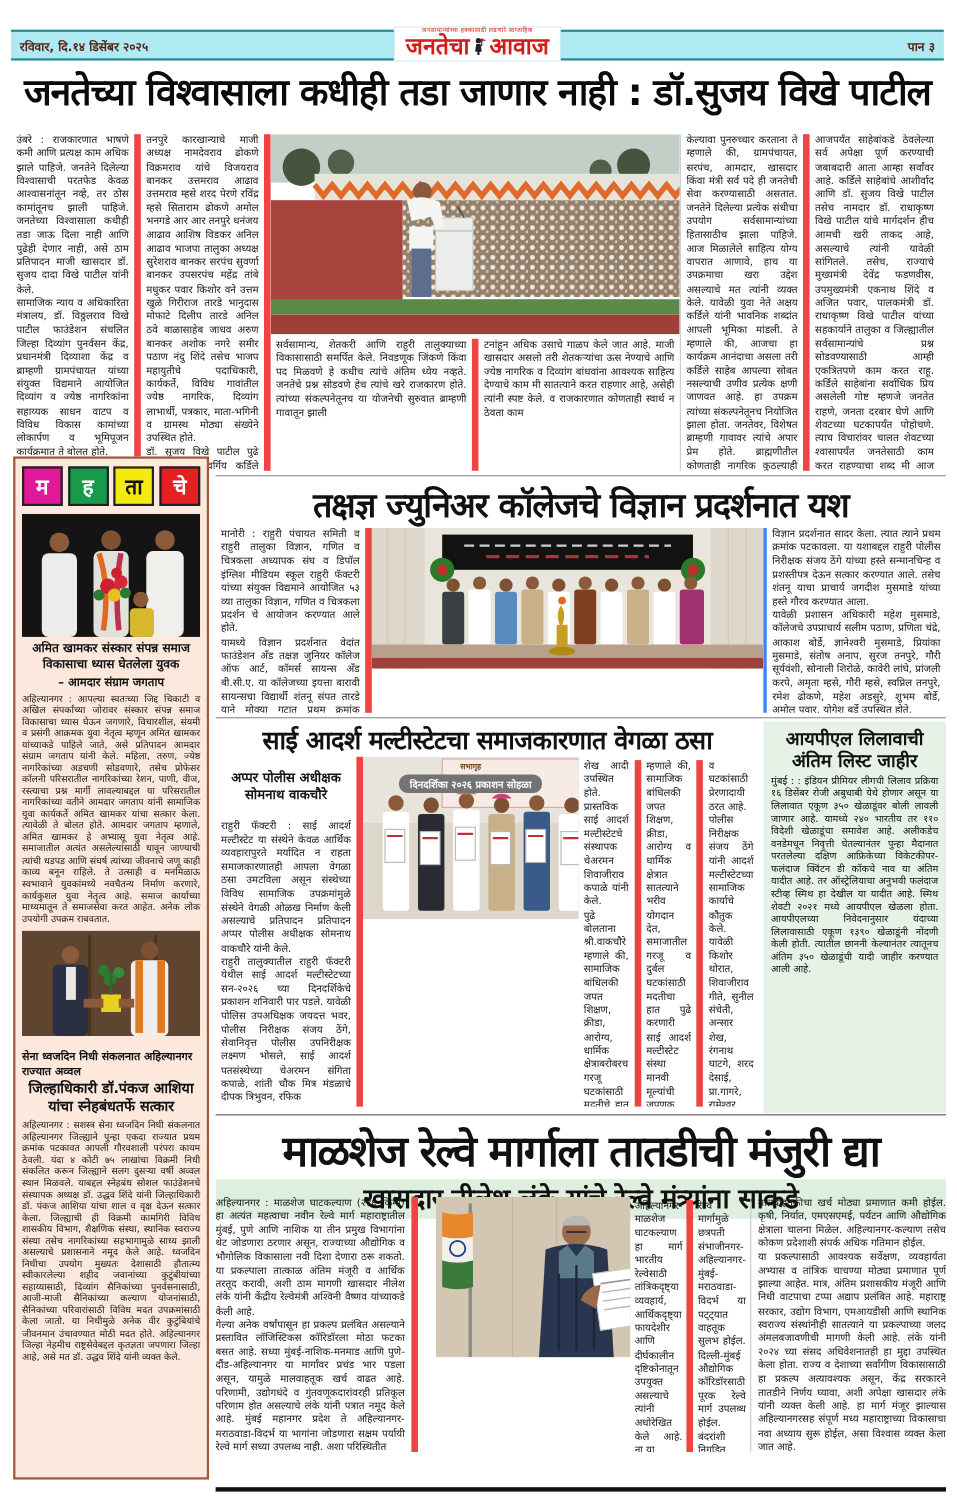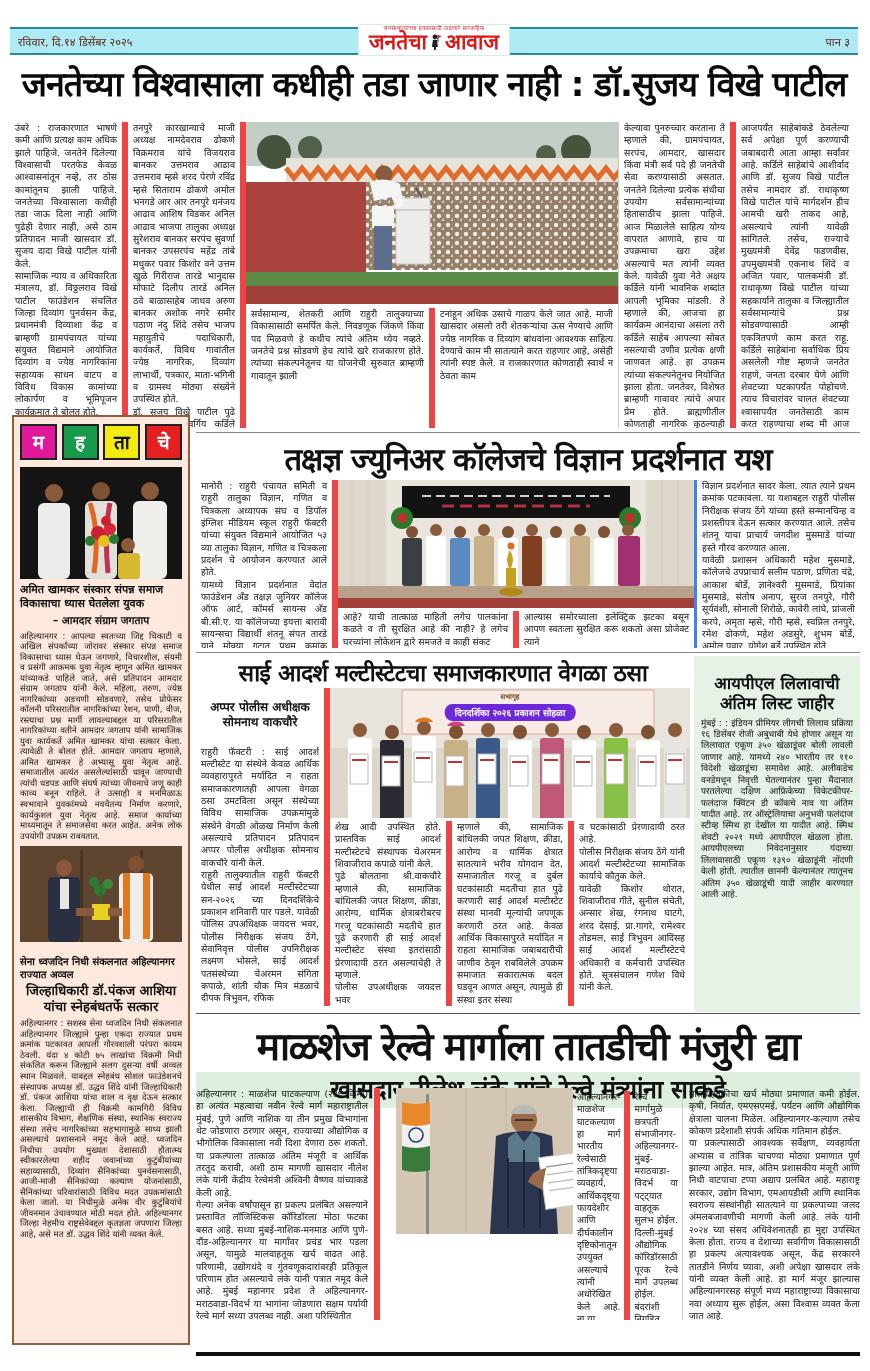--- a/index.html
+++ b/index.html
@@ -2,21 +2,21 @@
 <html><head>
 <meta charset="utf-8">
 <style>
   html,body{margin:0;padding:0;background:#f2f2f2;}
   #page{position:relative;width:870px;height:1371px;background:#ffffff;margin:0 auto;
         font-family:"DejaVu Sans","Liberation Sans",sans-serif;color:#111;overflow:hidden;}
   
   .masthead{position:absolute;left:10px;top:27px;width:848px;height:28px;background:#aeeaf2;
             border-top:2px solid #2b8a9a;border-bottom:2px solid #2b8a9a;
             display:flex;align-items:center;justify-content:space-between;padding:0 8px;box-sizing:border-box;}
-  .mast-date,.mast-page{font-size:11px;font-weight:normal;color:#5a1c14;}
+  .mast-date,.mast-page{font-size:11px;font-weight:bold;color:#5a1c14;}
   .logo-box{position:absolute;left:50%;top:-4px;transform:translateX(-50%);background:#ffffff;
             padding:1px 10px 2px 10px;text-align:center;line-height:1;box-shadow:0 0 0 1px #cfeef2;}
   .logo-tagline{font-size:5.5px;color:#d81a1a;letter-spacing:.4px;white-space:nowrap;}
   .logo-title{font-size:21px;font-weight:900;color:#d81a1a;white-space:nowrap;display:flex;align-items:center;gap:3px;justify-content:center;}
   .logo-ico{display:inline-block;width:12px;height:18px;}
   
   .lead-headline{position:absolute;left:10px;top:58px;width:848px;height:58px;
                  font-size:34px;line-height:1.55;font-weight:900;letter-spacing:-1px;text-align:center;
                  color:#0a0a0a;white-space:nowrap;overflow:hidden;}
   
@@ -31,63 +31,63 @@
   .lead-minis{flex:1;display:flex;margin-top:4px;}
   .lead-minis .mc{flex:1;padding:0 5px;box-sizing:border-box;}
   
   .sidebar{position:absolute;left:12px;top:415px;width:178px;height:930px;background:#fce8dc;
            border:2px solid #9a5a40;box-sizing:border-box;padding:7px 6px;overflow:hidden;}
   .tiles{display:flex;justify-content:space-between;margin-bottom:7px;}
   .tile{width:37px;height:36px;border:2px solid #222;box-sizing:border-box;display:flex;align-items:center;justify-content:center;
         font-size:19px;font-weight:900;color:#fff;}
   .tile-m{background:#e0199a;} .tile-h{background:#189a4b;} .tile-t{background:#f2ea10;color:#111;} .tile-c{background:#e42020;}
   .sb-photo{width:100%;overflow:hidden;margin-bottom:4px;}
-  .sb-cap{font-size:11px;font-weight:bold;text-align:left;line-height:1.25;color:#111;}
+  .sb-cap{font-size:11px;font-weight:bold;text-align:center;line-height:1.25;color:#111;}
   .sb-attr{font-size:10.5px;font-weight:bold;text-align:center;margin:2px 0 4px 0;}
   .sb-body{font-size:8.5px;line-height:1.24;text-align:justify;color:#161616;}
   .sb-kicker{font-size:10px;font-weight:bold;text-align:left;line-height:1.3;margin-top:13px;}
   .sb-head2{font-size:13px;font-weight:900;text-align:center;line-height:1.2;margin:2px 0 4px 0;}
   
   .science-head{position:absolute;left:196px;top:437px;width:664px;font-size:31px;font-weight:900;
                 text-align:center;letter-spacing:-1px;white-space:nowrap;overflow:hidden;}
   .science-body{position:absolute;left:196px;top:480px;width:664px;height:168px;display:flex;}
   .science-body .c1{width:142px;padding:0 5px;box-sizing:border-box;}
   .science-center{width:356px;display:flex;flex-direction:column;}
   .science-photo{height:128px;overflow:hidden;}
   .science-caps{flex:1;display:flex;margin-top:3px;}
   .science-caps .mc{flex:1;padding:0 5px;box-sizing:border-box;}
   .science-body .c3{width:166px;padding:0 5px;box-sizing:border-box;}
   .sai-wrap{position:absolute;left:196px;top:656px;width:664px;height:356px;display:flex;}
   .sai-left{width:494px;}
   .sai-head{font-size:23px;font-weight:900;text-align:center;letter-spacing:-0.5px;white-space:nowrap;overflow:hidden;height:32px;}
   .sai-cols{display:flex;height:318px;}
   .sai-cols .c1{width:134px;padding:0 5px;box-sizing:border-box;}
-  .sai-center{width:360px;display:flex;flex-direction:column;justify-content:center;}
+  .sai-center{width:360px;display:flex;flex-direction:row;justify-content:center;}
   .sai-photo{height:148px;overflow:hidden;position:relative;}
   .sai-minis{flex:1;display:flex;margin-top:3px;}
   .sai-minis .mc{flex:1;padding:0 5px;box-sizing:border-box;}
   .sai-sub{font-size:12px;font-weight:900;text-align:center;line-height:1.25;margin-bottom:3px;}
-  .ipl-box{width:166px;margin-left:4px;background:#e7f2e6;padding:18px 7px;box-sizing:border-box;overflow:hidden;}
+  .ipl-box{width:166px;margin-left:4px;background:#e7f2e6;padding:6px 7px;box-sizing:border-box;overflow:hidden;}
   .ipl-head{font-size:16.5px;font-weight:900;text-align:center;line-height:1.2;margin-bottom:4px;}
   .ipl-body{font-size:8.8px;line-height:1.3;text-align:justify;}
   
   .rail-head{position:absolute;left:196px;top:1018px;width:664px;font-size:39px;font-weight:900;
              text-align:center;letter-spacing:-1.5px;white-space:nowrap;overflow:hidden;}
   .rail-sub{position:absolute;left:196px;top:1072px;width:664px;height:36px;background:#dfefdf;
             font-size:25px;font-weight:800;text-align:center;line-height:36px;letter-spacing:-0.5px;white-space:nowrap;overflow:hidden;}
   .rail-body{position:absolute;left:196px;top:1088px;width:664px;height:232px;display:flex;}
   .rail-body .c1{width:192px;padding:0 6px 0 0;box-sizing:border-box;}
   .rail-center{width:286px;display:flex;margin-left:16px;}
   .rail-photo{height:146px;overflow:hidden;}
   .rail-caps{flex:1;display:flex;margin-top:3px;}
   .rail-caps .mc{flex:1;padding:0 4px;box-sizing:border-box;}
   .rail-body .c3{width:186px;padding:0 0 0 6px;box-sizing:border-box;}
   .bottom-bar{position:absolute;left:196px;top:1352px;width:664px;height:4px;background:#101010;}
   .photo-banner-top{position:absolute;top:4px;left:0;right:0;text-align:center;font-size:7px;font-weight:bold;color:#7a4a20;}
-  .photo-banner-title{position:absolute;top:16px;left:50%;transform:translateX(-50%);background:#6d28d9;color:#fff;
+  .photo-banner-title{position:absolute;top:16px;left:50%;transform:translateX(-50%);background:#737373;color:#fff;
                       font-size:9px;font-weight:bold;padding:2px 10px;border-radius:8px;white-space:nowrap;}
   svg{display:block;}
 </style>
 </head>
 <body>
 
 <div id="page">
 
   <div class="masthead">
     <span class="mast-date">रविवार, दि.१४ डिसेंबर २०२५</span>
@@ -259,24 +259,20 @@
             <circle cx="290" cy="50" r="6" fill="#8a5a3a"></circle>
               <rect x="280" y="56" width="22" height="50" rx="3" fill="#a03070"></rect>
           </g>
           <rect x="0" y="106" width="356" height="12" fill="#b8a08a"></rect>
           <rect x="0" y="118" width="356" height="10" fill="#a04038"></rect>
           <path d="M172 70 q6 10 0 20 q-6 -10 0 -20" fill="#c8a020"></path>
           <rect x="168" y="88" width="10" height="22" fill="#c8a020"></rect>
             <ellipse cx="173" cy="112" rx="12" ry="4" fill="#b08a18"></ellipse>
           <circle cx="173" cy="66" r="3.5" fill="#e06a20"></circle>
         </svg>
-      </div>
-      <div class="science-caps">
-        <div class="col mc rule-r">आहे? याची तात्काळ माहिती लगेच पालकांना कळते व ती सुरक्षित आहे की नाही? हे लगेच घरच्यांना लोकेशन द्वारे समजते व काही संकट</div>
-        <div class="col mc">आल्यास समोरच्याला इलेक्ट्रिक झटका बसून आपण स्वतःला सुरक्षित करू शकतो असा प्रोजेक्ट त्याने</div>
       </div>
     </div>
     <div class="col c3" style="border-left:3px solid #3b82f6;">विज्ञान प्रदर्शनात सादर केला. त्यात त्याने प्रथम क्रमांक पटकावला. या यशाबद्दल राहुरी पोलीस निरीक्षक संजय ठेंगे यांच्या हस्ते सन्मानचिन्ह व प्रशस्तीपत्र देऊन सत्कार करण्यात आले. तसेच शंतनू याचा प्राचार्य जगदीश मुसमाडे यांच्या हस्ते गौरव करण्यात आला.
 यावेळी प्रशासन अधिकारी महेश मुसमाडे, कॉलेजचे उपप्राचार्य सलीम पठाण, प्रणिता चंद्रे, आकाश बोर्डे, ज्ञानेश्वरी मुसमाडे, प्रियांका मुसमाडे, संतोष अनाप, सुरज तनपुरे, गौरी सूर्यवंशी, सोनाली शिरोळे, कावेरी लांघे, प्रांजली करपे, अमृता म्हसे, गौरी म्हसे, स्वप्निल तनपुरे, रमेश ढोकणे, महेश अडसुरे, शुभम बोर्डे, अमोल पवार, योगेश बर्डे उपस्थित होते.</div>
   </div>
 
   <hr class="sep" style="left:196px;top:652px;width:664px;">
 
   <div class="sai-wrap">
     <div class="sai-left">

